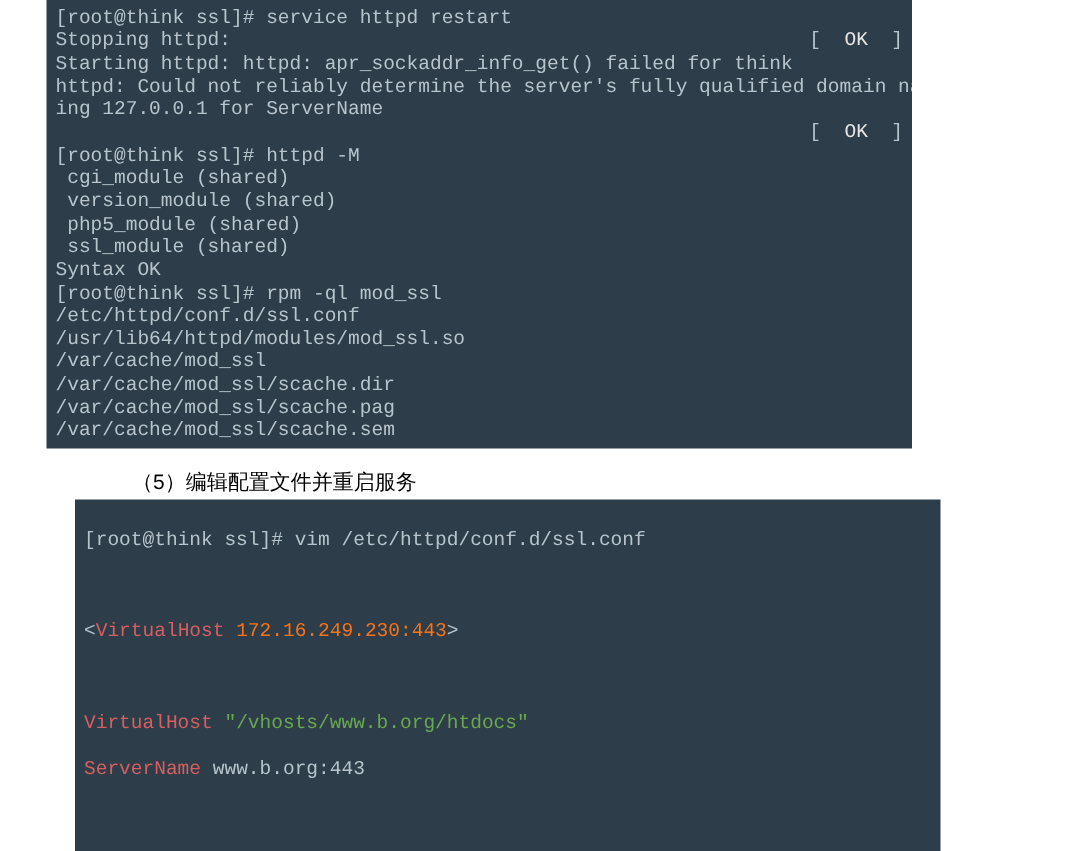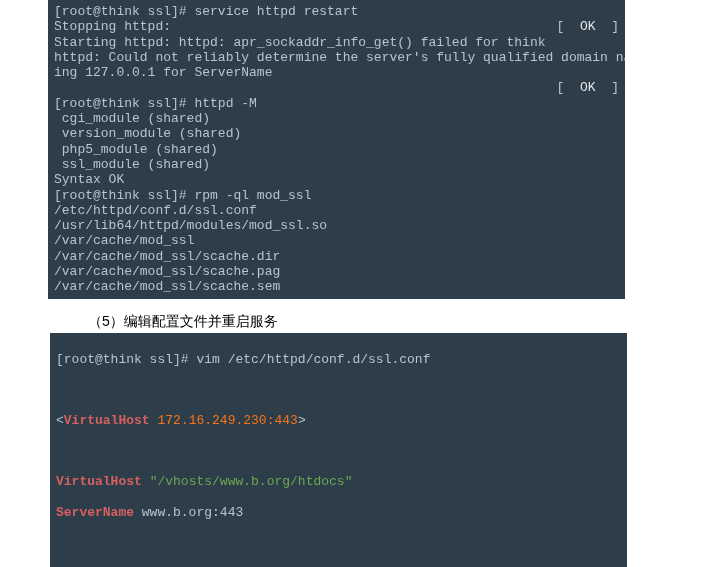--- a/index.html
+++ b/index.html
@@ -11,21 +11,21 @@
     }
     .terminal {
       background: #2d3e4a;
       color: #b8c4cc;
       padding: 4px 6px;
       line-height: 15.3px;
       white-space: pre;
       overflow: hidden;
     }
     .terminal1 {
-      margin-left: 48px;
+      margin-left: 31px;
       width: 577px;
       margin-bottom: 0;
       font-family: Liberation Mono, monospace;
     }
     .caption {
       font-family: sans-serif;
       font-size: 14px;
       color: #000;
       padding: 2px 0 2px 88px;
       background: #fff;
@@ -34,21 +34,21 @@
     .terminal2 {
       margin-left: 50px;
       width: 577px;
     }
     .ok-bracket {
       color: #b8c4cc;
     }
     .ok {
       color: #e5e5e5;
     }
-    .keyword { color: #d75f5f; font-weight: bold; }
+    .keyword { color: #d75f5f; }
     .string { color: #6aa84f; }
     .value { color: #f97316; }
     .comment { color: #5f8787; }
     .line { display: block; }
     .flex-line { display: flex; }
     .flex-grow { flex: 1; }
     .ok-block { min-width: 60px; }
   </style>
 </head>
 <body>

